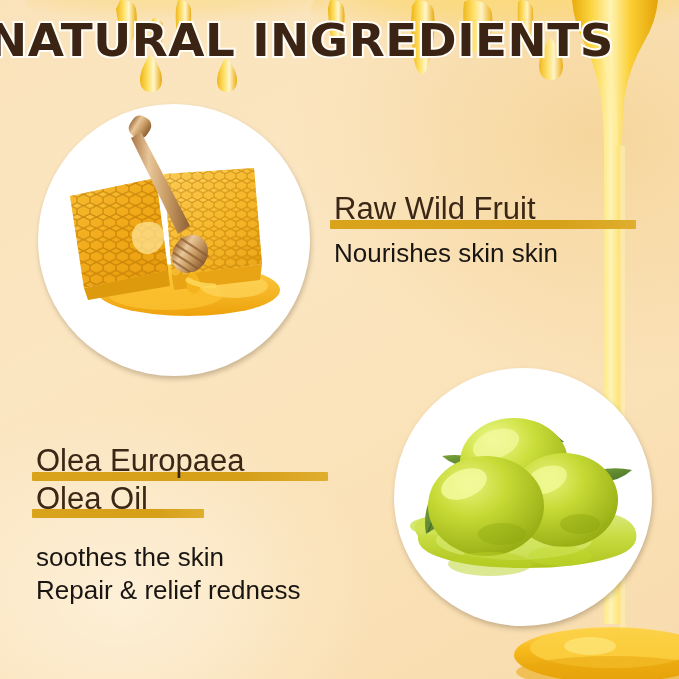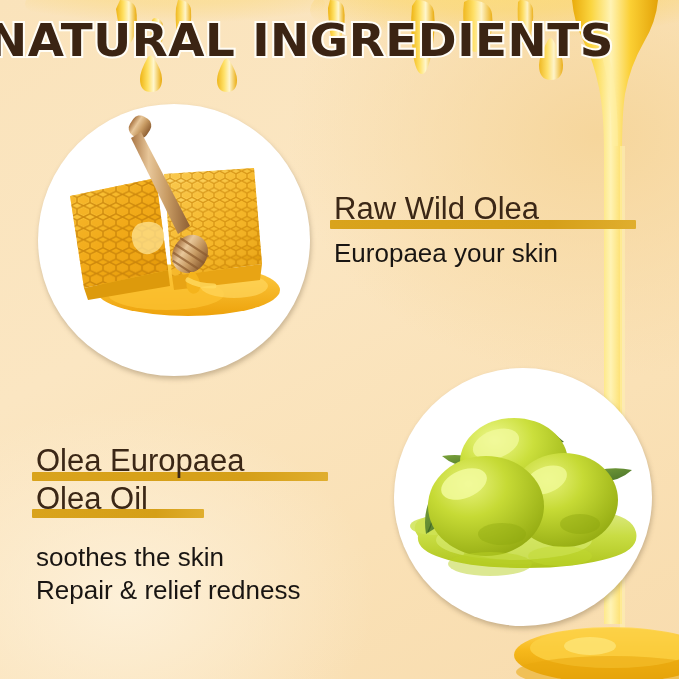--- a/index.html
+++ b/index.html
@@ -282,24 +282,24 @@
       </g>
 
       <ellipse cx="96" cy="196" rx="42" ry="12" fill="#b9d125" opacity="0.5"></ellipse>
       <ellipse cx="166" cy="188" rx="32" ry="10" fill="#c2d92e" opacity="0.45"></ellipse>
     </svg>
   </div>
 
   <div id="honey-info" class="info-block">
     <div id="honey-heading" class="heading-line">
       <span class="bar"></span>
-      <span>Raw Wild Olea</span>
+      <span>Raw Wild Fruit</span>
     </div>
     <div class="sub-text">
-      <span class="sub-line">Europaea your skin</span>
+      <span class="sub-line">Nourishes skin skin</span>
     </div>
   </div>
 
   <div id="olive-info" class="info-block">
     <div id="olive-heading-1" class="heading-line">
       <span class="bar"></span>
       <span>Olea Europaea</span>
     </div>
     <br>
     <div id="olive-heading-2" class="heading-line">

